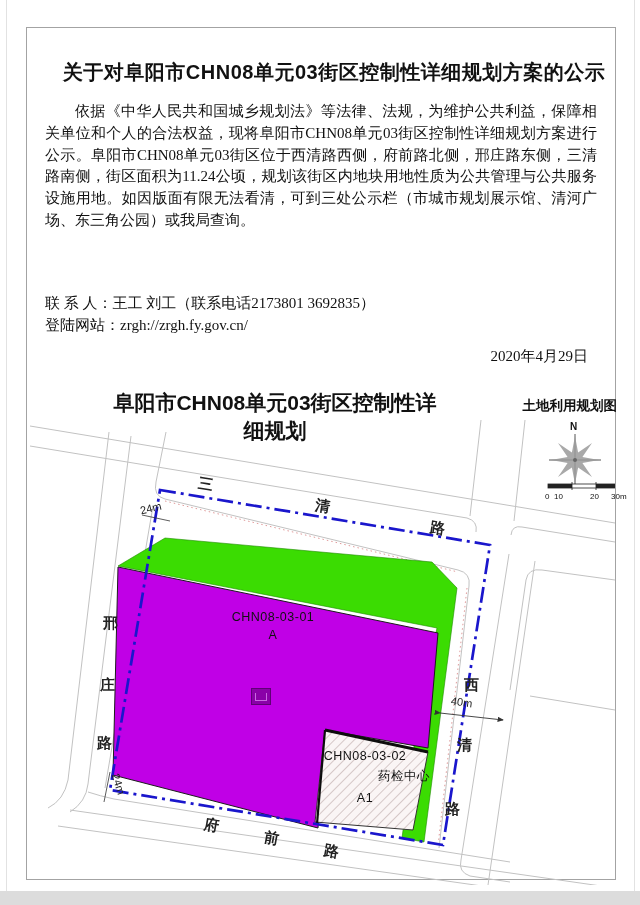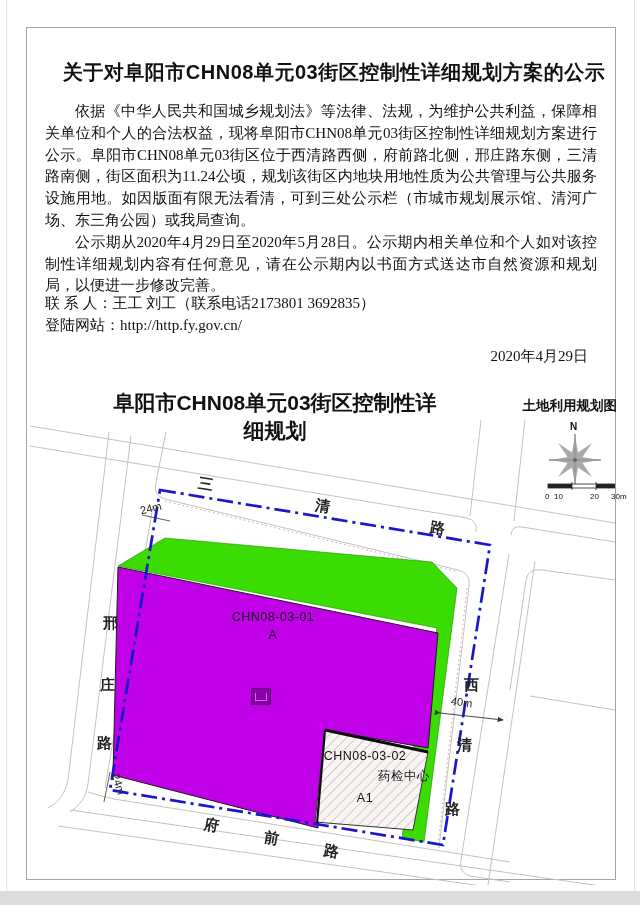--- a/index.html
+++ b/index.html
@@ -46,26 +46,25 @@
 </head>
 <body>
 
 <div class="outer-edge"></div>
 <div class="doc-border"></div>
 
 <h1 class="notice-title">关于对阜阳市CHN08单元03街区控制性详细规划方案的公示</h1>
 
 <div class="body-text">
   <p>依据《中华人民共和国城乡规划法》等法律、法规，为维护公共利益，保障相关单位和个人的合法权益，现将阜阳市CHN08单元03街区控制性详细规划方案进行公示。阜阳市CHN08单元03街区位于西清路西侧，府前路北侧，邢庄路东侧，三清路南侧，街区面积为11.24公顷，规划该街区内地块用地性质为公共管理与公共服务设施用地。如因版面有限无法看清，可到三处公示栏（市城市规划展示馆、清河广场、东三角公园）或我局查询。</p>
-  <p>公示期从2020年4月29日至2020年5月28日。公示期内相关单位和个人如对该控制性详细规划内容有任何意见，请在公示期内以书面方式送达市自然资源和规划局，以便进一步修改完善。</p>
 </div>
 
 <div class="contact">
   <div><span>联 系 人：</span><span>王工 刘工（联系电话2173801 3692835）</span></div>
-  <div><span>登陆网站：</span><span>http://http.fy.gov.cn/</span></div>
+  <div><span>登陆网站：</span><span>zrgh://zrgh.fy.gov.cn/</span></div>
 </div>
 
 <div class="doc-date">2020年4月29日</div>
 
 <div class="map-title">阜阳市CHN08单元03街区控制性详细规划</div>
 <div class="map-subtitle">土地利用规划图</div>
 
 <div class="map">
   <svg width="585" height="465" viewBox="0 0 585 465">
     <defs>

